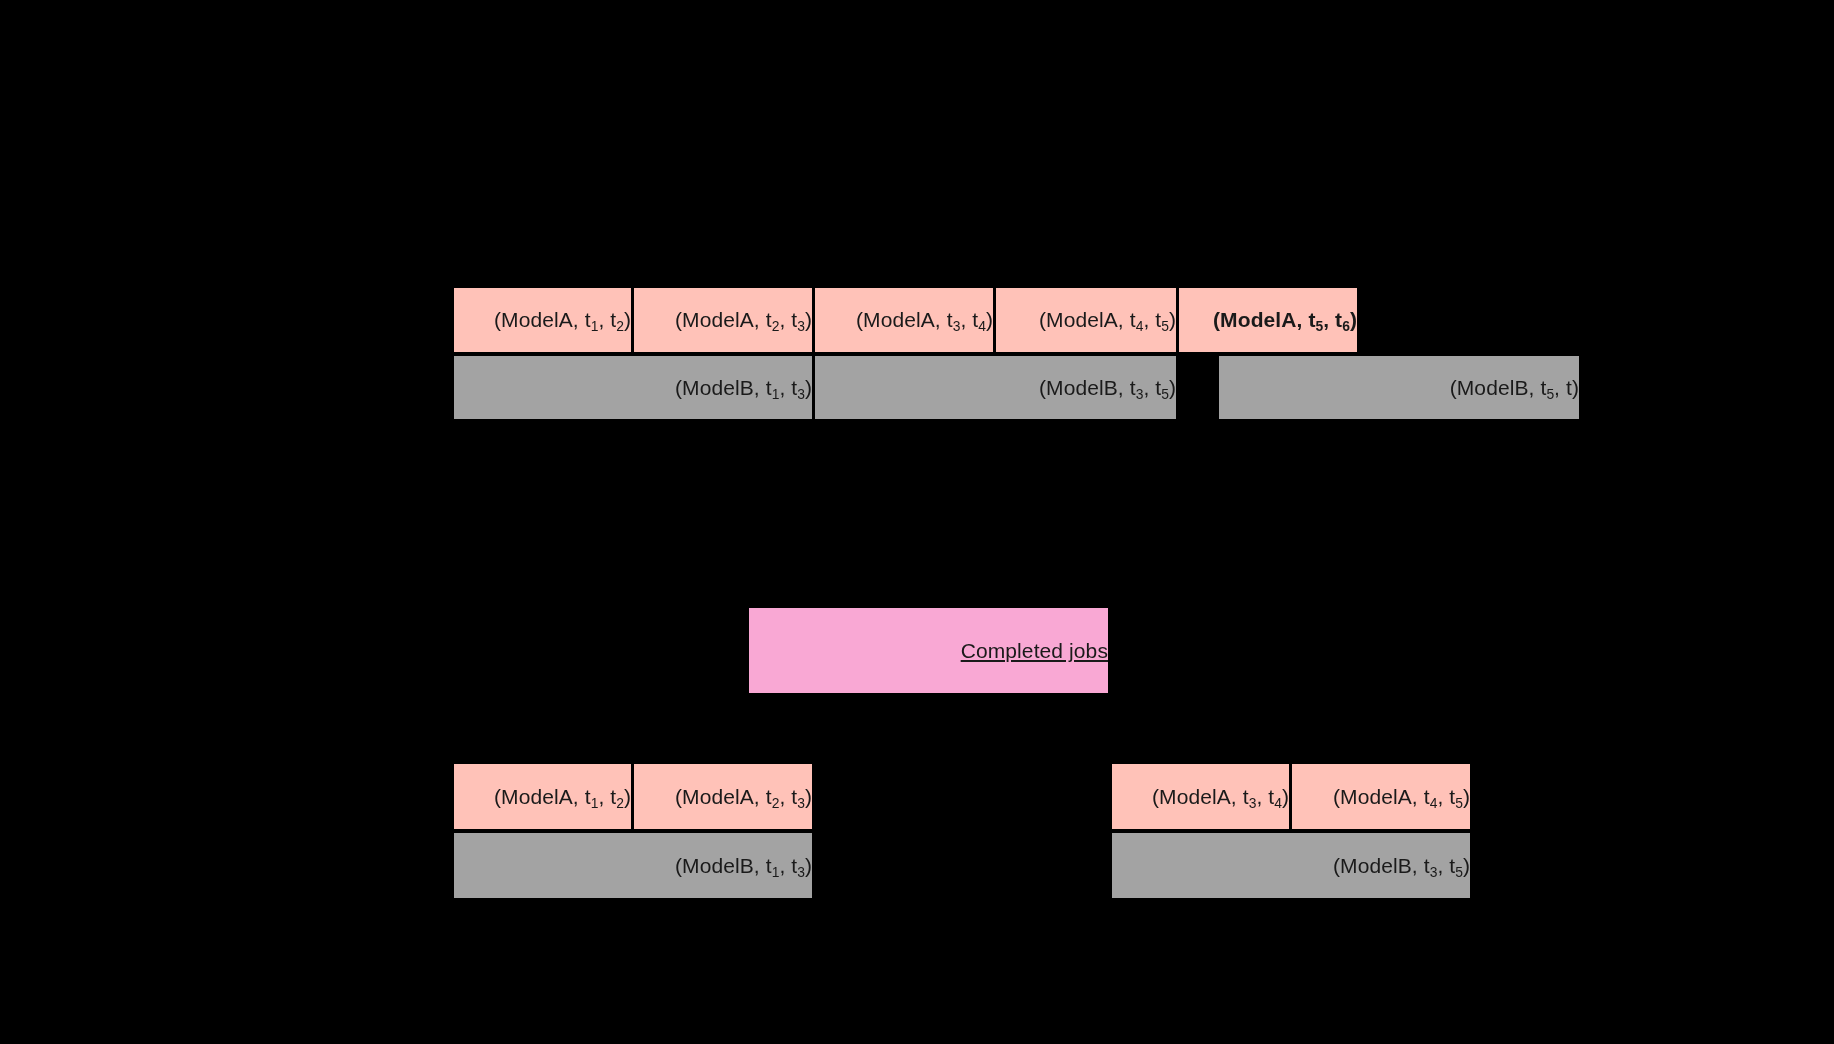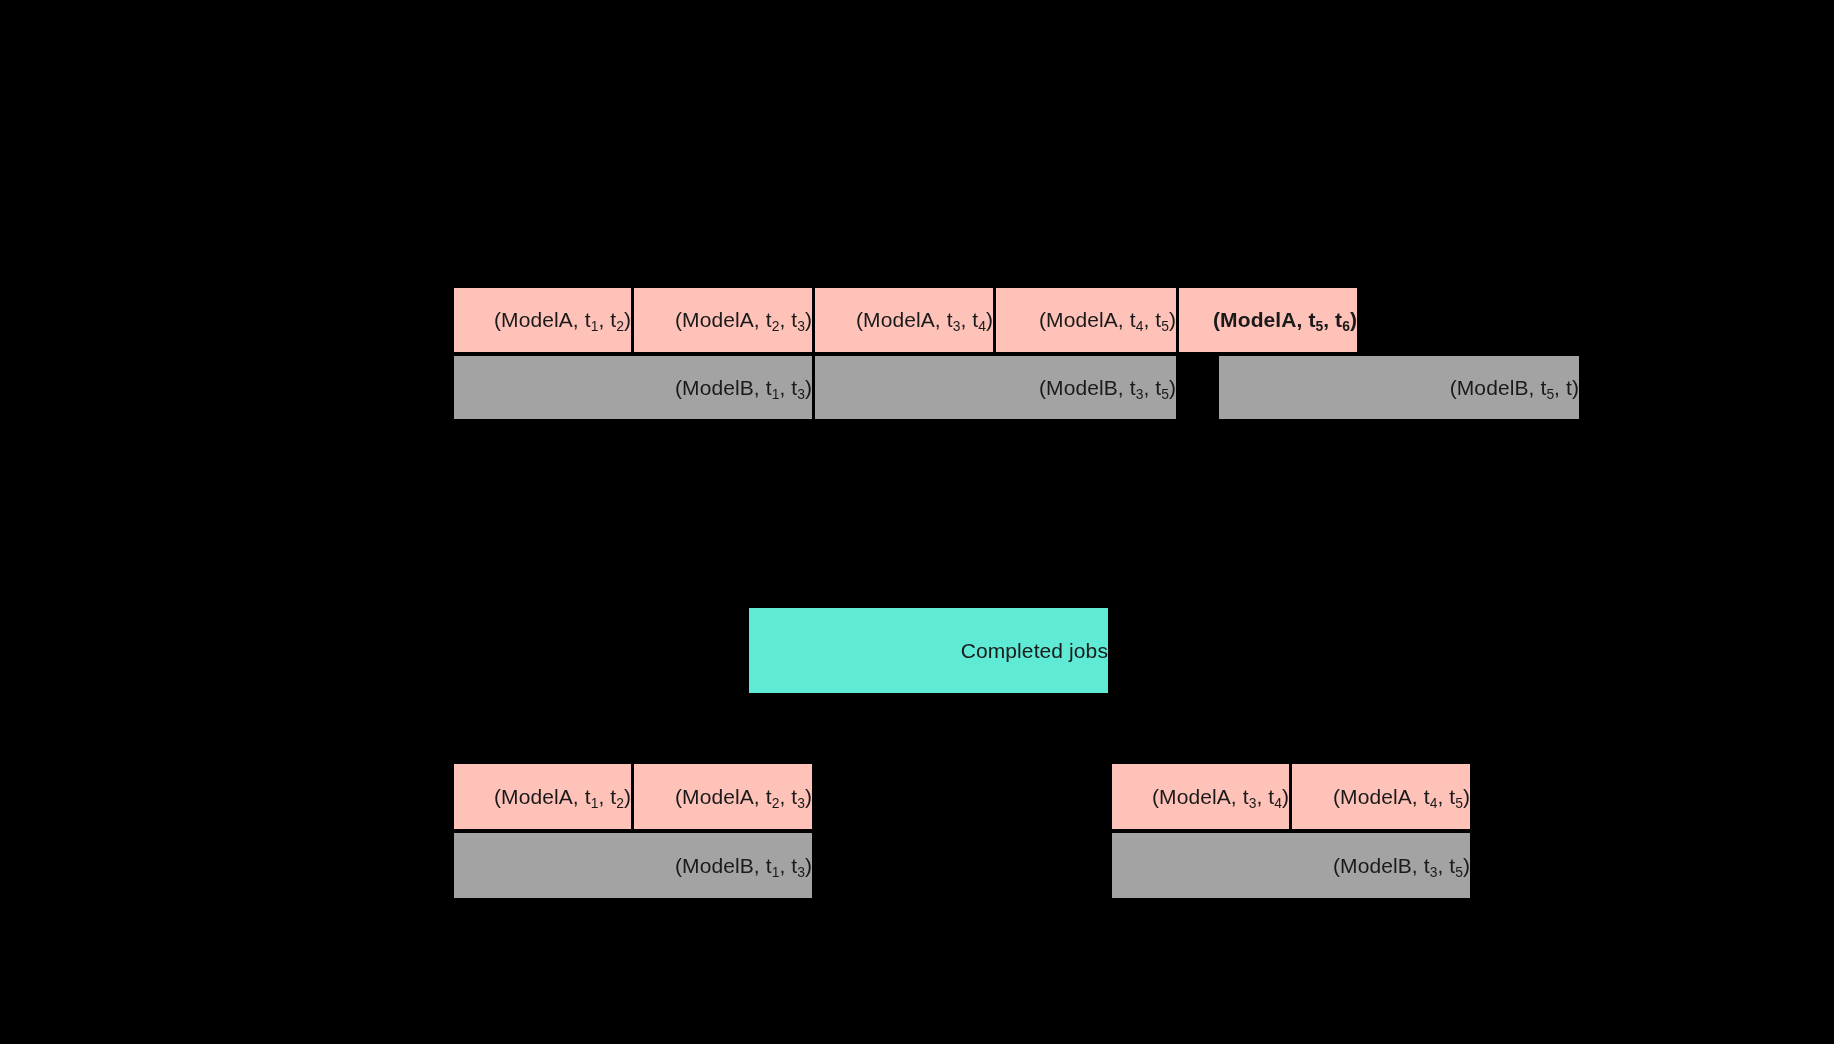--- a/index.html
+++ b/index.html
@@ -24,21 +24,21 @@
     align-items: center;
     justify-content: flex-end;
     color: #1a1a1a;
     font-size: 21px;
     line-height: 1.2;
     white-space: nowrap;
     letter-spacing: 0.1px;
   }
   .pink  { background: #ffc2b8; }
   .blue  { background: #a3a3a3; }
-  .green { background: #5eead4; }
+  .green { background: #f9a8d4; text-decoration: underline; }
   .lbl { display: inline-block; }
   .lbl sub {
     font-size: 0.66em;
     vertical-align: baseline;
     position: relative;
     bottom: -0.26em;
     letter-spacing: 0;
   }
   .group { position: absolute; }
 </style>

